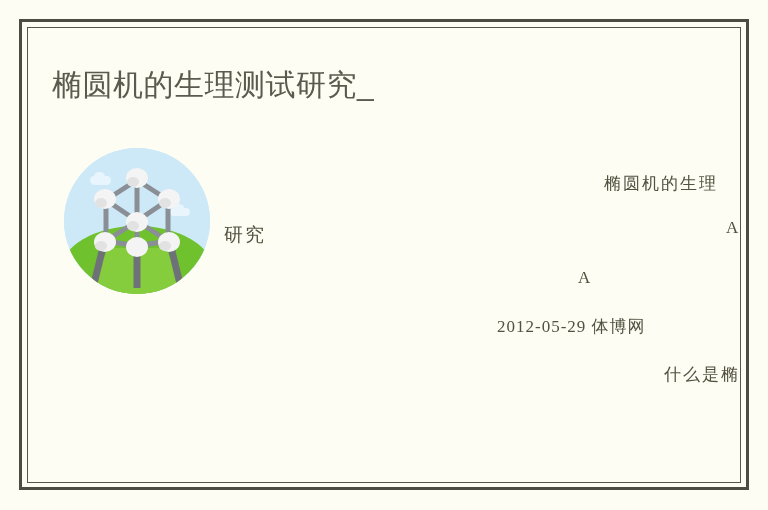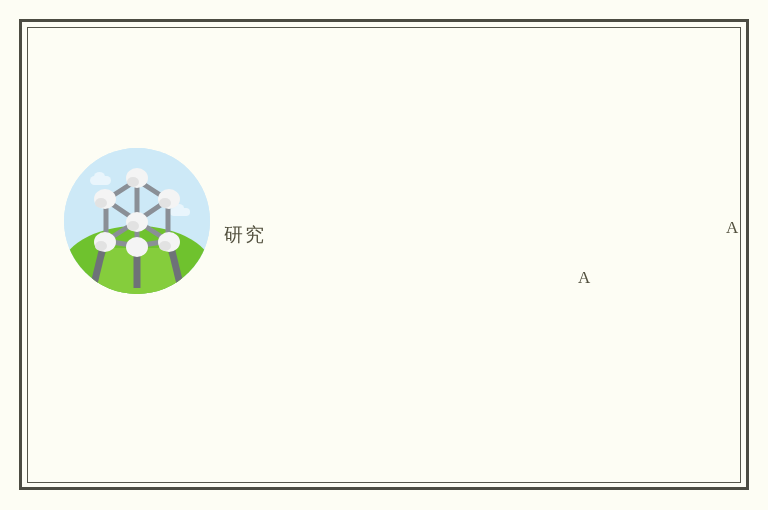--- a/index.html
+++ b/index.html
@@ -160,20 +160,21 @@
   }
 </style>
 </head>
 <body>
 
 <div id="page">
 
   <div id="outer-frame"></div>
   <div id="inner-frame"></div>
 
+  <div id="article-title">椭圆机的生理测试研究_</div>
 
   <div id="thumbnail">
     <div id="thumb-sky"></div>
     <div class="cloud" id="cloud-a"></div>
     <div class="cloud" id="cloud-b"></div>
     <div id="thumb-grass-back"></div>
     <div id="thumb-grass-front"></div>
 
     <svg id="atomium" width="146" height="146" viewBox="0 0 146 146">
       <g stroke="#8a8f96" stroke-width="5" fill="none" stroke-linecap="round">
@@ -218,20 +219,23 @@
         <ellipse cx="101" cy="55" rx="6" ry="5"></ellipse>
         <ellipse cx="69" cy="78" rx="6" ry="5"></ellipse>
         <ellipse cx="37" cy="98" rx="6" ry="5"></ellipse>
         <ellipse cx="101" cy="98" rx="6" ry="5"></ellipse>
       </g>
     </svg>
   </div>
 
   <div class="hand-text" id="snippet-research">研究</div>
 
+  <div class="hand-text" id="snippet-title-line">椭圆机的生理</div>
 
   <div class="hand-text" id="snippet-letter-a1">A</div>
 
   <div class="hand-text" id="snippet-letter-a2">A</div>
 
-
+  <div class="hand-text" id="snippet-date">2012-05-29 体博网</div>
+
+  <div class="hand-text" id="snippet-question">什么是椭</div>
 
 </div>
 
 </body></html>

